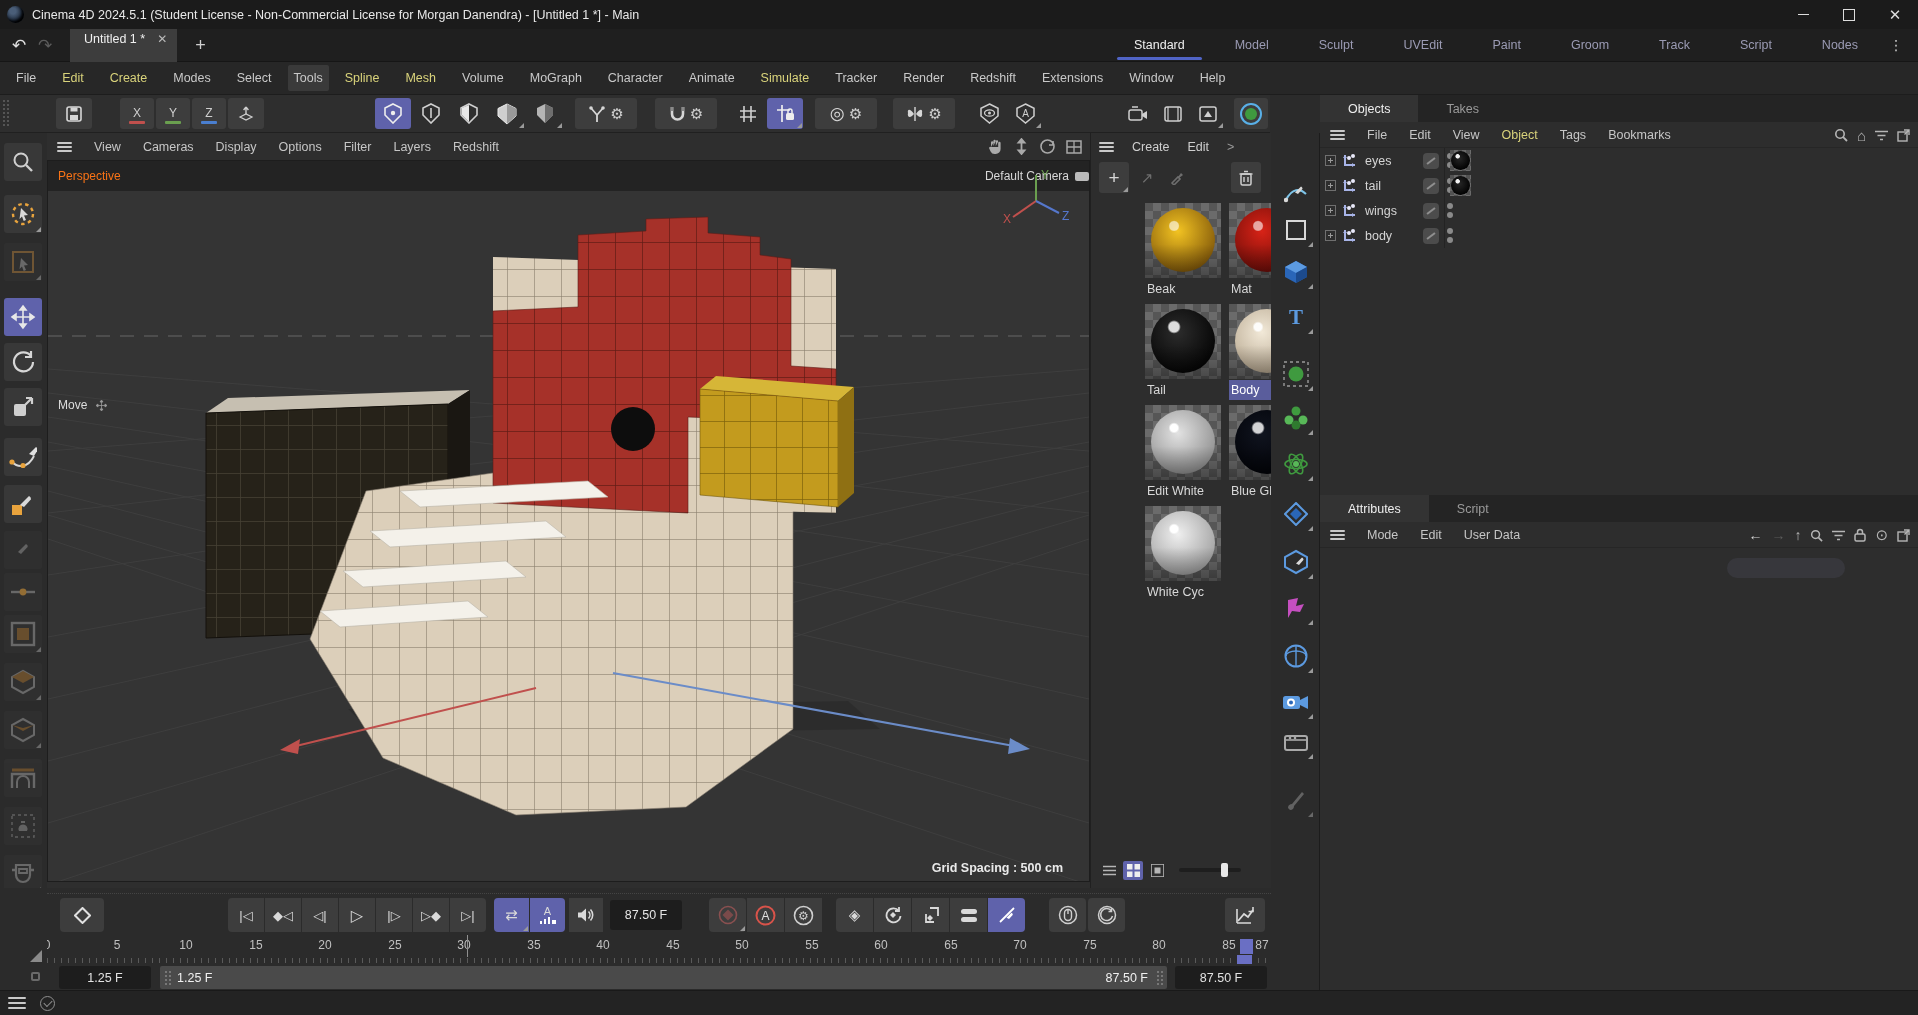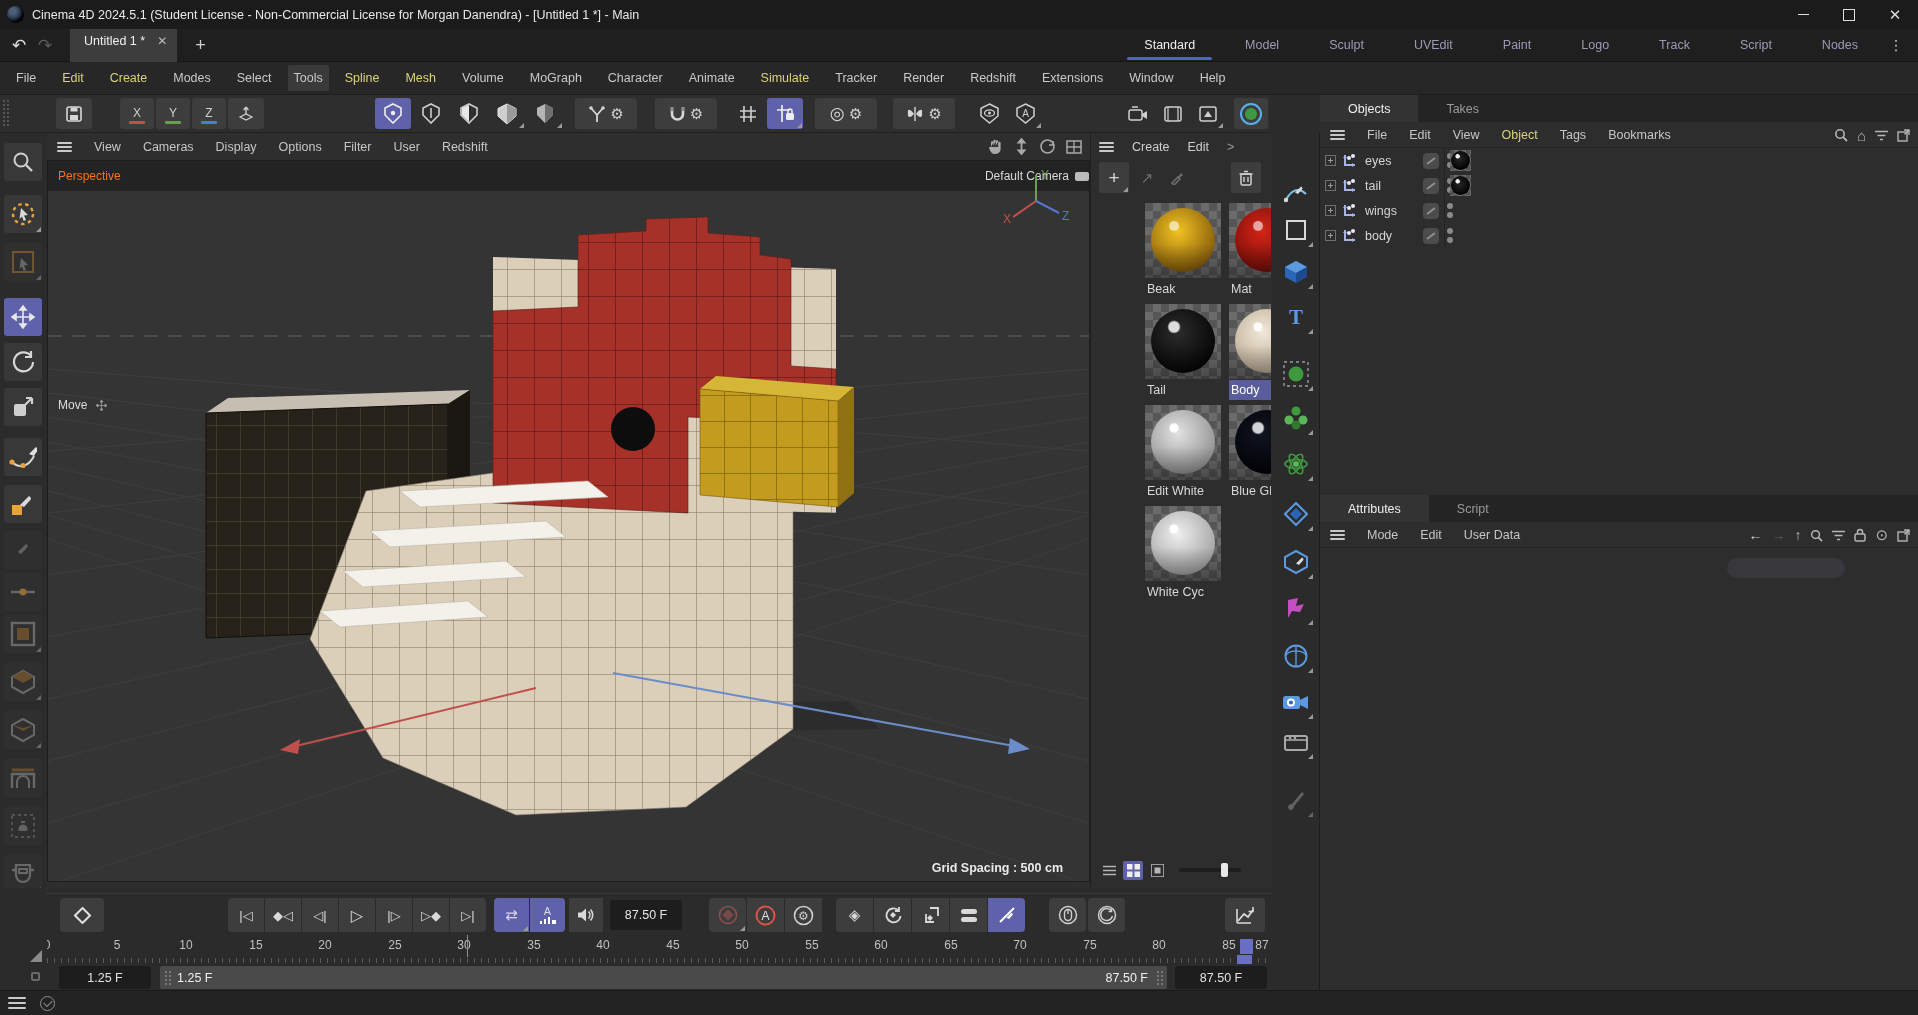--- a/index.html
+++ b/index.html
@@ -16,21 +16,21 @@
   .win-btn { width:46px; height:29px; display:flex; align-items:center; justify-content:center; color:#ddd; font-size:13px; }
   .wb-min::before{content:""; width:11px; height:1.4px; background:#ddd; display:block;}
   .wb-max::before{content:""; width:10px; height:10px; border:1.4px solid #ddd; display:block;}
   .wb-x{font-size:15px;}
 
   
   .tabbar { position:absolute; left:0; top:29px; width:1918px; height:33px; background:#1f1f1f; display:flex; align-items:center; border-bottom:1px solid #161616;}
   .histbtn { width:26px; height:24px; display:flex; align-items:center; justify-content:center; font-size:17px; }
   .undo { color:#e0e0e0; margin-left:6px;}
   .redo { color:#5c5c5c; }
-  .doc-tab { height:33px; margin-left:12px; padding:0 10px 8px 14px; background:#3d3d3d; display:flex; align-items:center; gap:12px; color:#f0f0f0; }
+  .doc-tab { height:33px; margin-left:12px; padding:0 10px 16px 14px; background:#3d3d3d; display:flex; align-items:flex-end; gap:12px; color:#f0f0f0; }
   .doc-tab .x { color:#bbb; font-size:12px; }
   .add-tab { margin-left:10px; color:#cfcfcf; font-size:18px; padding:0 8px; }
   .layout-tabs { margin-left:auto; display:flex; align-items:center; gap:0; height:33px; }
   .ltab { position:relative; height:33px; display:flex; align-items:center; padding:0 25px; color:#9b9bb4; font-size:12.5px; }
   .ltab.active { color:#efefef; }
   .ltab.active::after { content:""; position:absolute; left:8px; right:8px; bottom:2px; height:3px; background:#5064c6; border-radius:2px; }
   .kebab { color:#cfcfcf; padding:0 14px 0 6px; font-size:14px; letter-spacing:1px;}
 
   
   .menubar { position:absolute; left:0; top:62px; width:1918px; height:33px; background:#272727; display:flex; align-items:center; padding-left:16px; gap:26px; border-bottom:1px solid #1d1d1d;}
@@ -183,21 +183,21 @@
       <span>Untitled 1 *</span>
       <span class="x">✕</span>
     </div>
     <div class="add-tab">+</div>
     <div class="layout-tabs">
       <div class="ltab active">Standard</div>
       <div class="ltab">Model</div>
       <div class="ltab">Sculpt</div>
       <div class="ltab">UVEdit</div>
       <div class="ltab">Paint</div>
-      <div class="ltab">Logo</div>
+      <div class="ltab">Groom</div>
       <div class="ltab">Track</div>
       <div class="ltab">Script</div>
       <div class="ltab">Nodes</div>
       <div class="kebab">⋮</div>
     </div>
   </div>
 
   <div class="menubar">
     <span class="menu-item">File</span>
     <span class="menu-item accent">Edit</span>
@@ -483,21 +483,21 @@
       <span class="hamb small">
           <i></i>
           <i></i>
           <i></i>
         </span>
       <span class="mi">View</span>
       <span class="mi">Cameras</span>
       <span class="mi">Display</span>
       <span class="mi">Options</span>
       <span class="mi">Filter</span>
-      <span class="mi">User</span>
+      <span class="mi">Layers</span>
       <span class="mi">Redshift</span>
       <span class="vp-nav">
         <svg width="17" height="17" viewBox="0 0 17 17">
             <path d="M4 9 V4.5 a1.2 1.2 0 0 1 2.4 0 M6.4 8 V3 a1.2 1.2 0 0 1 2.4 0 M8.8 8 V3.5 a1.2 1.2 0 0 1 2.4 0 M11.2 9 V5 a1.2 1.2 0 0 1 2.4 0 V11 a5 5 0 0 1 -5 5 h-1 a4.5 4.5 0 0 1 -4 -2.6 L2 10 a1.3 1.3 0 0 1 2 -1 Z" fill="#a9a9a9"></path>
           </svg>
         <svg width="15" height="17" viewBox="0 0 15 17">
             <path d="M7.5 1 L10.5 4.5 H4.5 Z M7.5 16 L4.5 12.5 H10.5 Z M7.5 3 V14" stroke="#a9a9a9" stroke-width="1.8" fill="#a9a9a9"></path>
           </svg>
         <svg width="17" height="17" viewBox="0 0 17 17">
             <circle cx="8.5" cy="8.5" r="6.5" fill="none" stroke="#a9a9a9" stroke-width="1.6"></circle>

